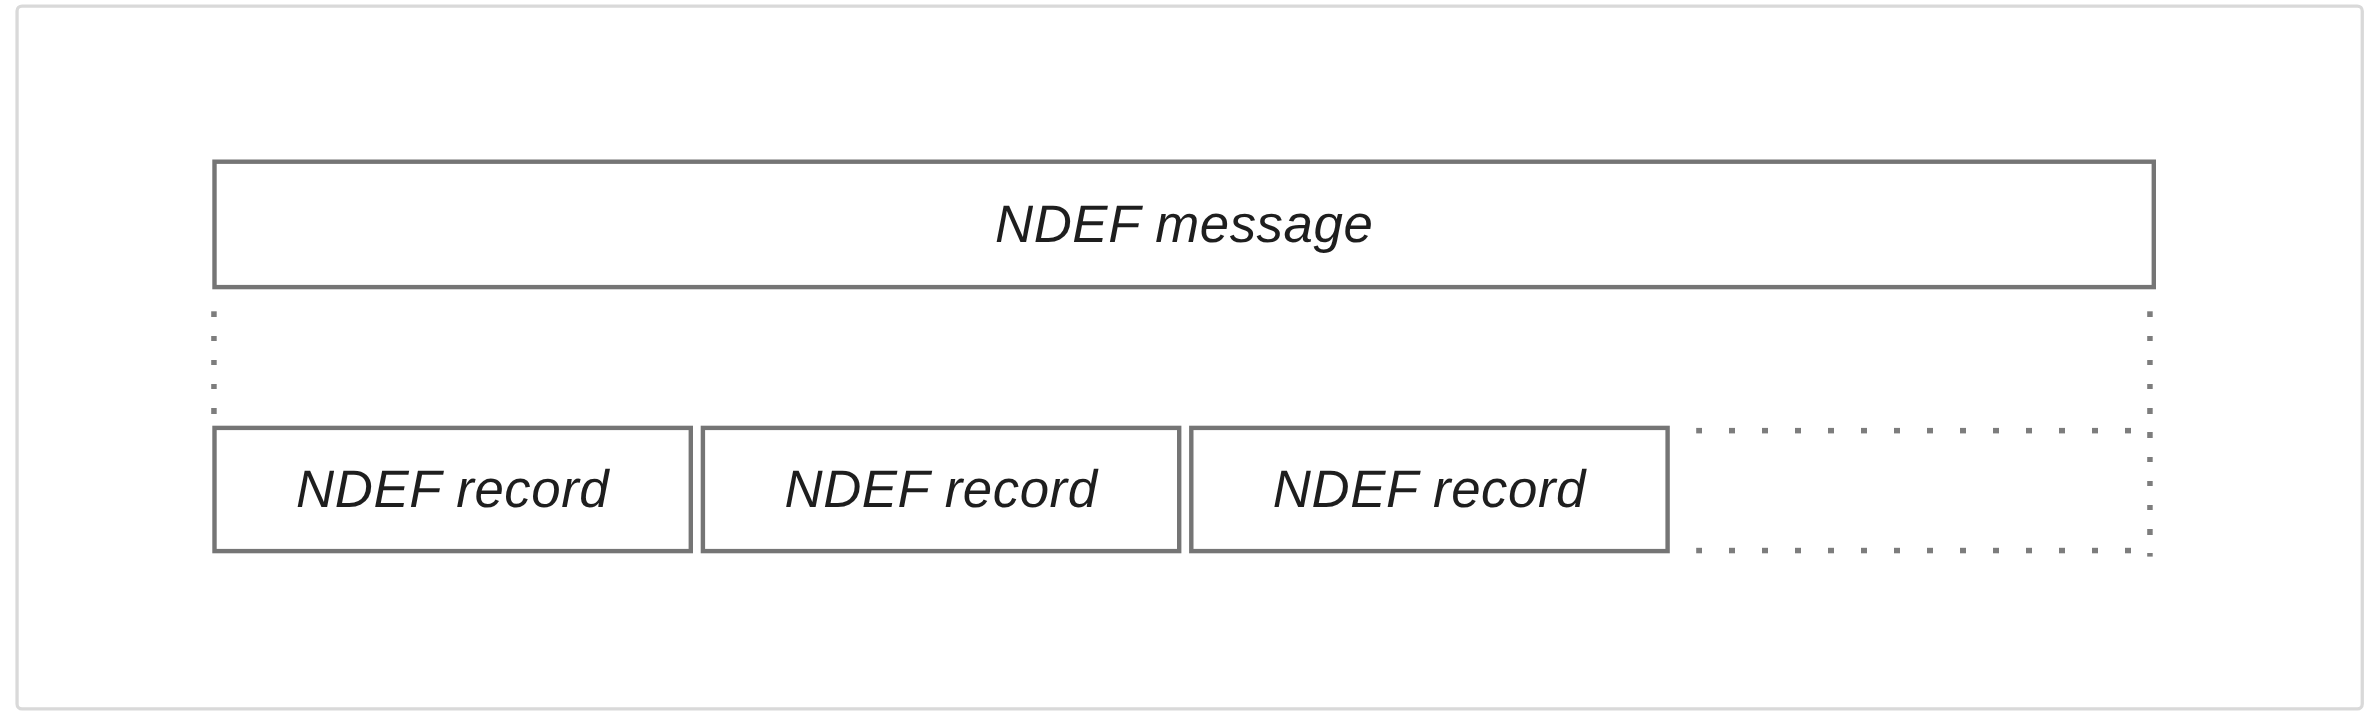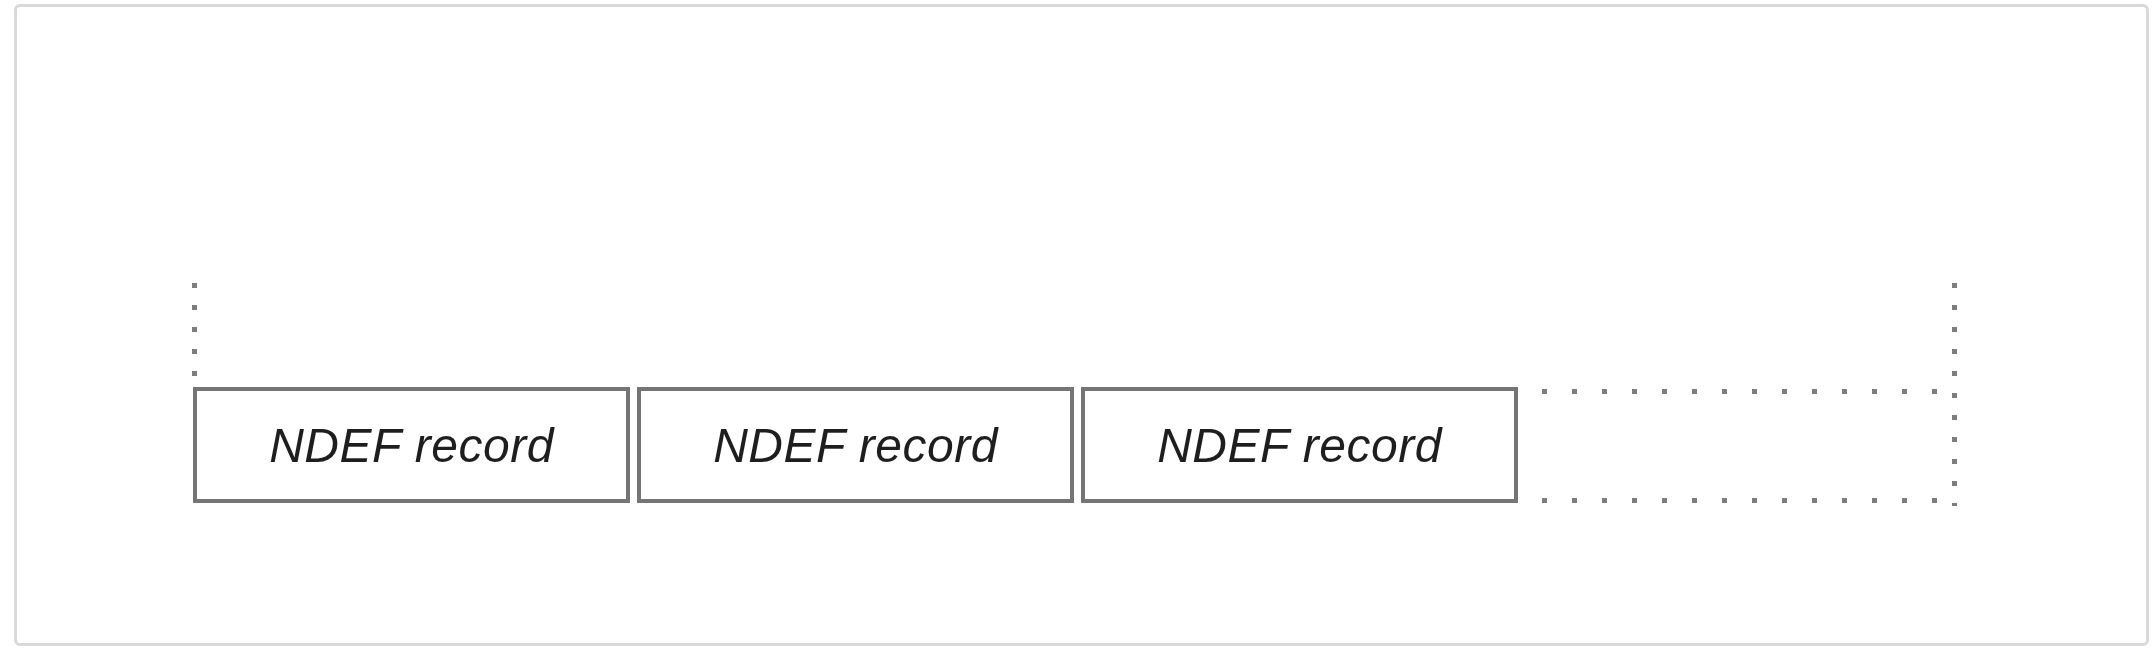--- a/index.html
+++ b/index.html
@@ -54,20 +54,23 @@
   #dv-right{left:1952px;top:283px;height:223px;}
   #dh-top   {left:1542px;top:389px;width:412px;}
   #dh-bottom{left:1542px;top:498px;width:412px;}
 </style>
 </head>
 <body>
 
 <div id="canvas">
   <div class="card"></div>
 
+  <div class="solid-box" id="msg-box">
+    <span class="box-label">NDEF message</span>
+  </div>
 
   <div class="dotted-v" id="dv-left"></div>
   <div class="dotted-v" id="dv-right"></div>
   <div class="dotted-h" id="dh-top"></div>
   <div class="dotted-h" id="dh-bottom"></div>
 
   <div class="solid-box" id="rec-box-1">
     <span class="box-label">NDEF record</span>
   </div>
   <div class="solid-box" id="rec-box-2">

